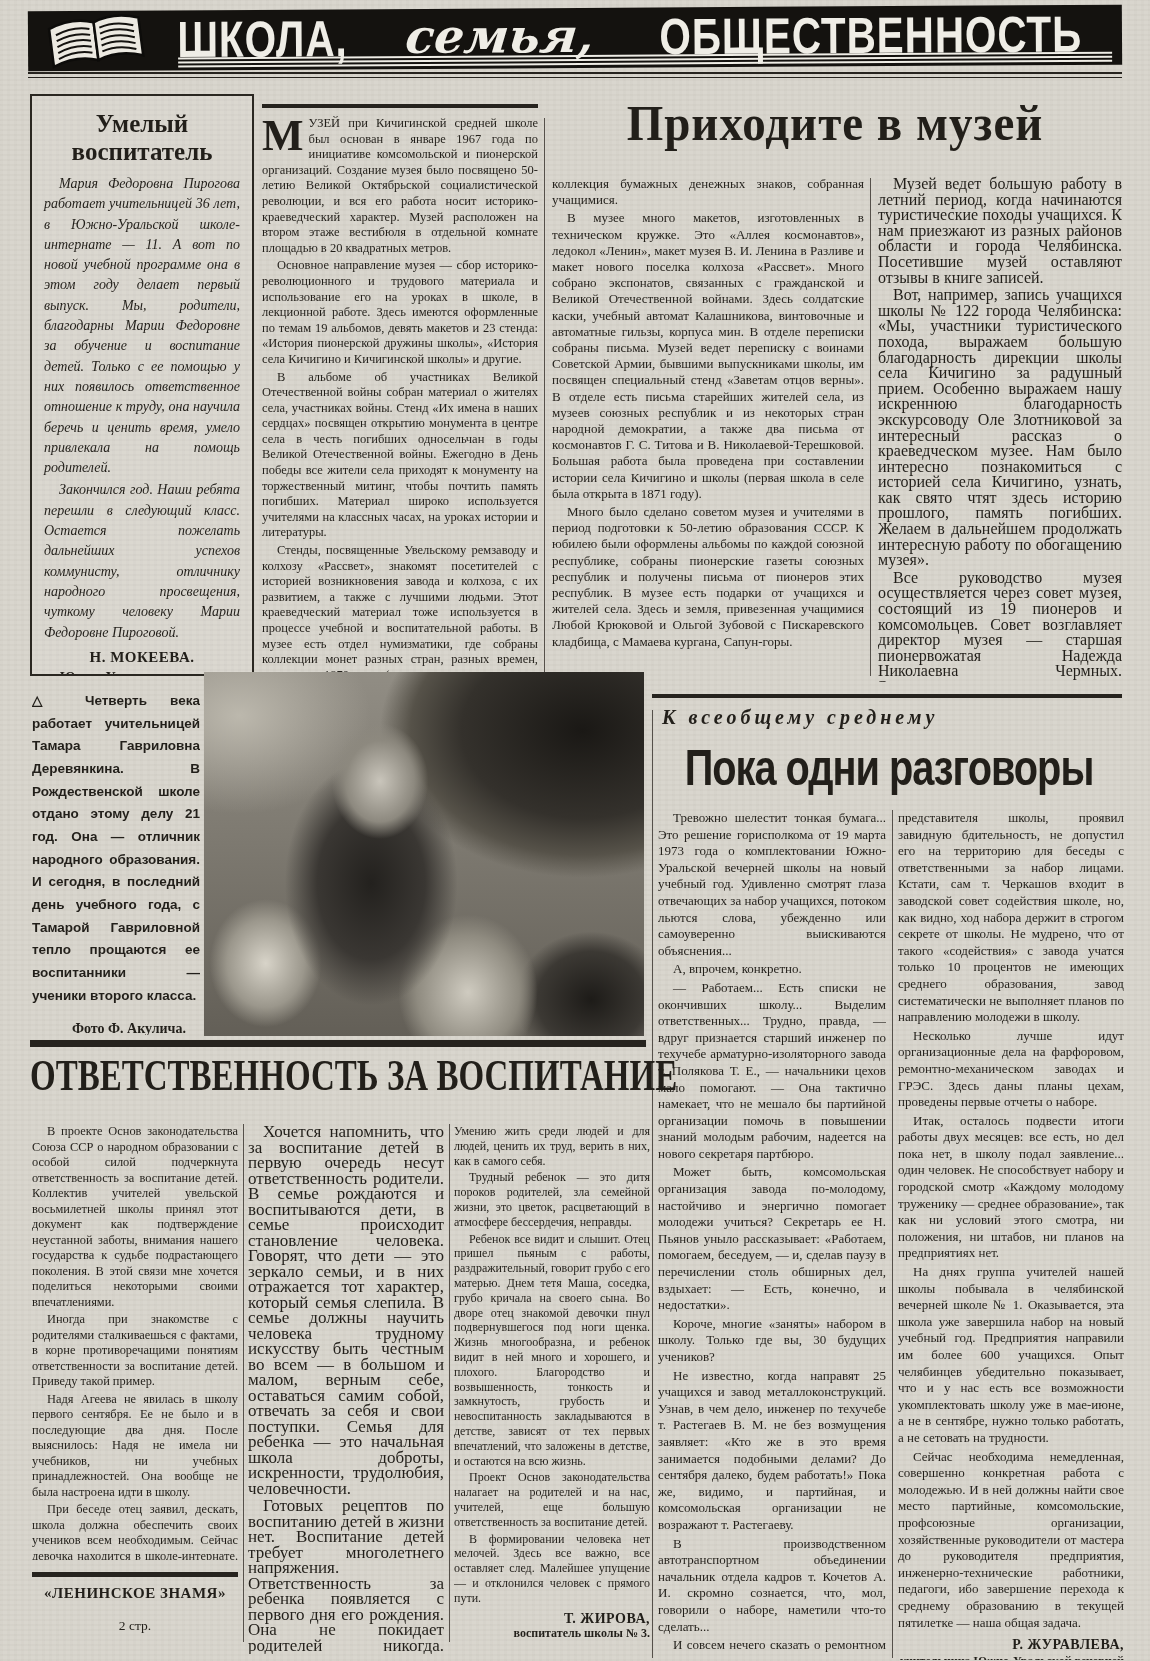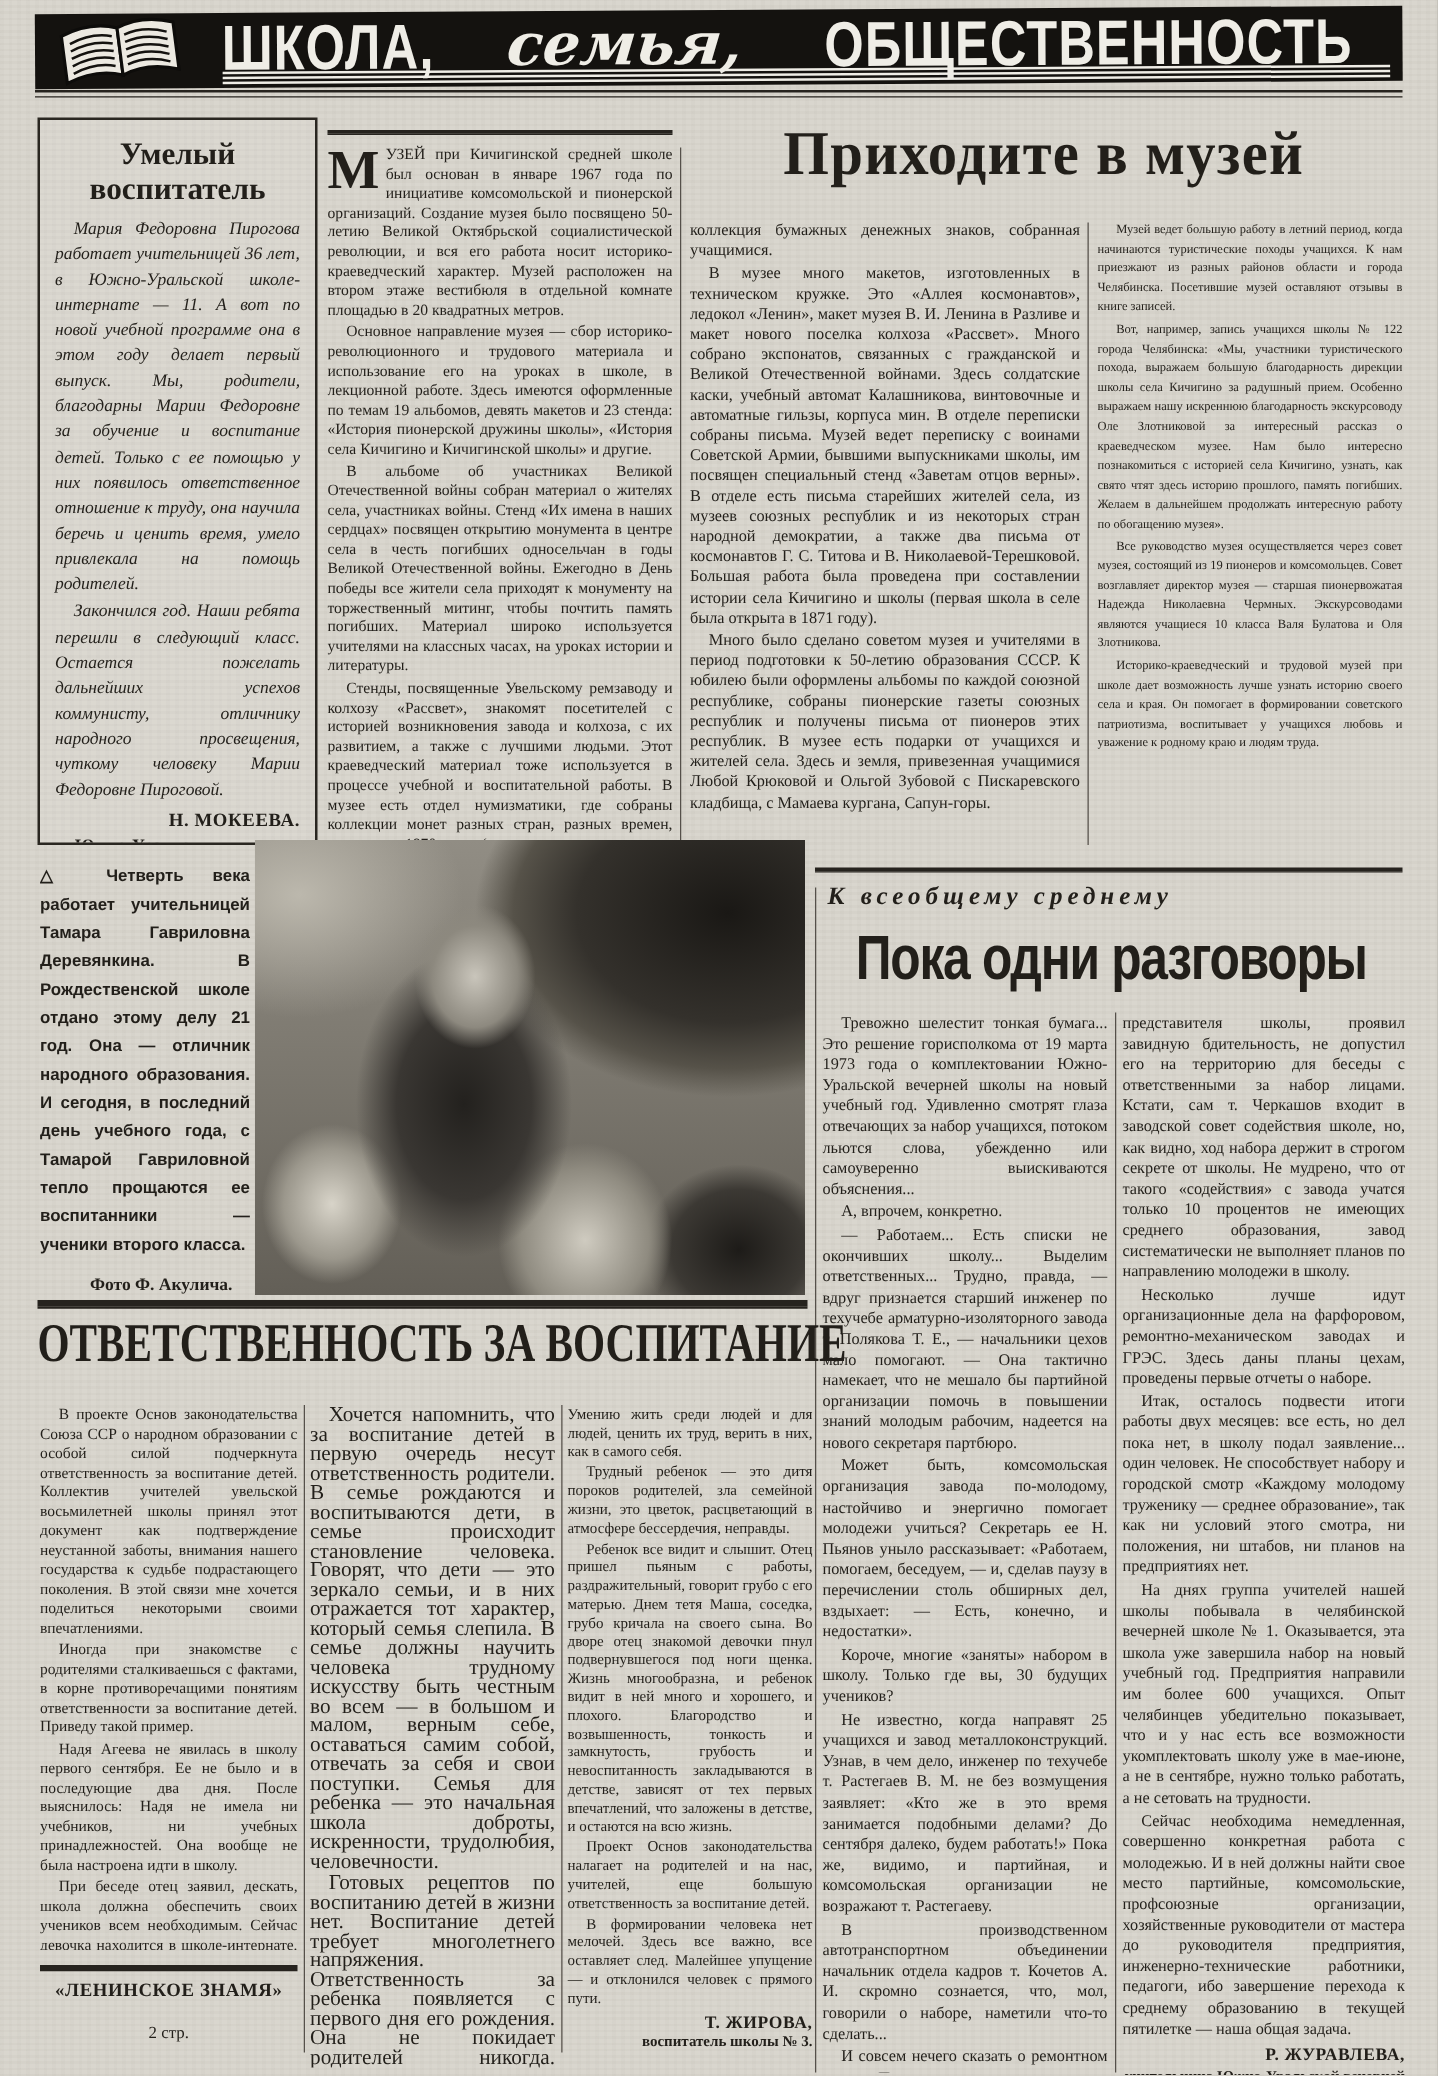--- a/index.html
+++ b/index.html
@@ -31,30 +31,30 @@
   .art p{margin:2px 0;text-indent:15px;text-align:justify;}
   .art p.cont{text-indent:0;}
   .sig-name{font-weight:bold;text-align:right;font-size:14px;margin-top:6px;letter-spacing:.5px;}
   .sig-role{font-weight:bold;text-align:right;font-size:12px;line-height:1.3;}
 
   
   .umely{position:absolute;left:30px;top:94px;width:224px;height:582px;border:2px solid #2a2721;
          padding:12px 12px 8px;overflow:hidden;background:rgba(255,255,255,.06);}
   .umely h2{margin:2px 0 8px;text-align:center;font-size:25px;line-height:1.12;font-weight:bold;}
   .umely p{font-style:italic;font-size:14px;line-height:1.45;}
-  .umely .sig-name{font-size:15px;}
+  .umely .sig-name{font-size:15px;text-align:center;}
   .umely .place{font-weight:bold;font-size:14px;text-align:left;padding-left:4px;margin-top:4px;}
 
   
   .m-col1{position:absolute;left:262px;top:114px;width:276px;height:566px;overflow:hidden;font-size:12.5px;line-height:15.6px;}
   .dropcap{float:left;font-weight:900;font-size:44px;line-height:36px;padding:2px 5px 0 0;font-family:"Liberation Serif",serif;}
   .m-head{position:absolute;left:548px;top:96px;width:574px;text-align:center;
           font-weight:bold;font-size:47px;letter-spacing:1px;transform:scaleY(1.06);white-space:nowrap;}
   .m-col2{position:absolute;left:552px;top:174px;width:312px;height:505px;overflow:hidden;font-size:13px;line-height:16.2px;}
-  .m-col3{position:absolute;left:878px;top:174px;width:244px;height:508px;overflow:hidden;font-size:10px;line-height:15.6px;}
+  .m-col3{position:absolute;left:878px;top:174px;width:244px;height:508px;overflow:hidden;font-size:16px;line-height:15.6px;}
 
   
   .caption{position:absolute;left:32px;top:690px;width:168px;height:345px;overflow:hidden;
            font-family:"Liberation Sans",sans-serif;font-weight:bold;font-size:13.5px;line-height:1.68;text-align:justify;}
   .caption .credit{margin-top:10px;text-indent:26px;text-align:center;font-family:"Liberation Serif",serif;font-size:14px;}
   .photo{position:absolute;left:204px;top:672px;width:440px;height:364px;
          background:
            radial-gradient(ellipse 62px 74px at 40% 30%,#c9c5bb 0%,#8d897f 55%,rgba(0,0,0,0) 78%),
            radial-gradient(ellipse 120px 170px at 38% 58%,#23211e 0%,#3a3733 45%,rgba(0,0,0,0) 72%),
            radial-gradient(ellipse 70px 80px at 14% 80%,#d8d4c9 0%,#9b978c 55%,rgba(0,0,0,0) 80%),

